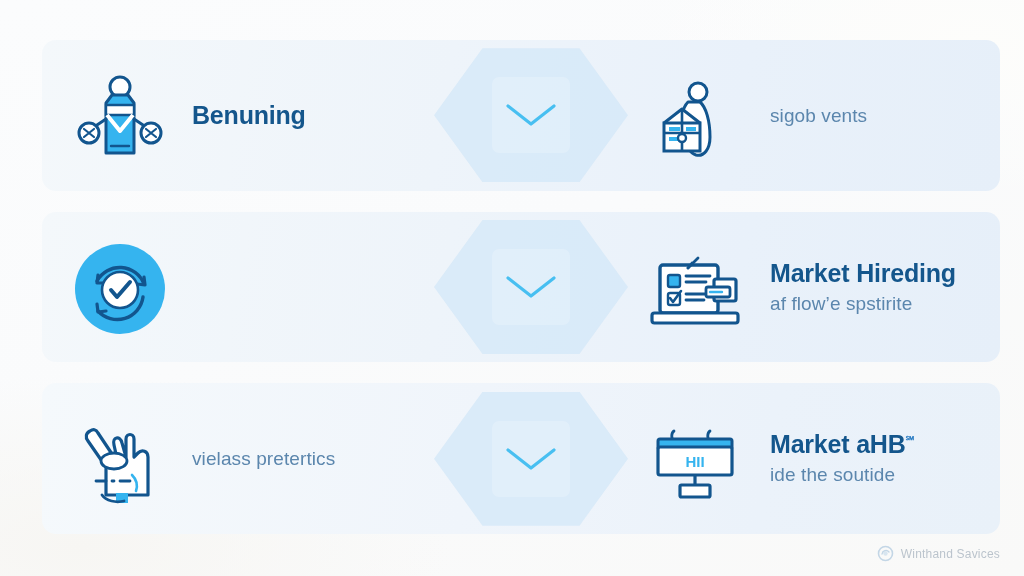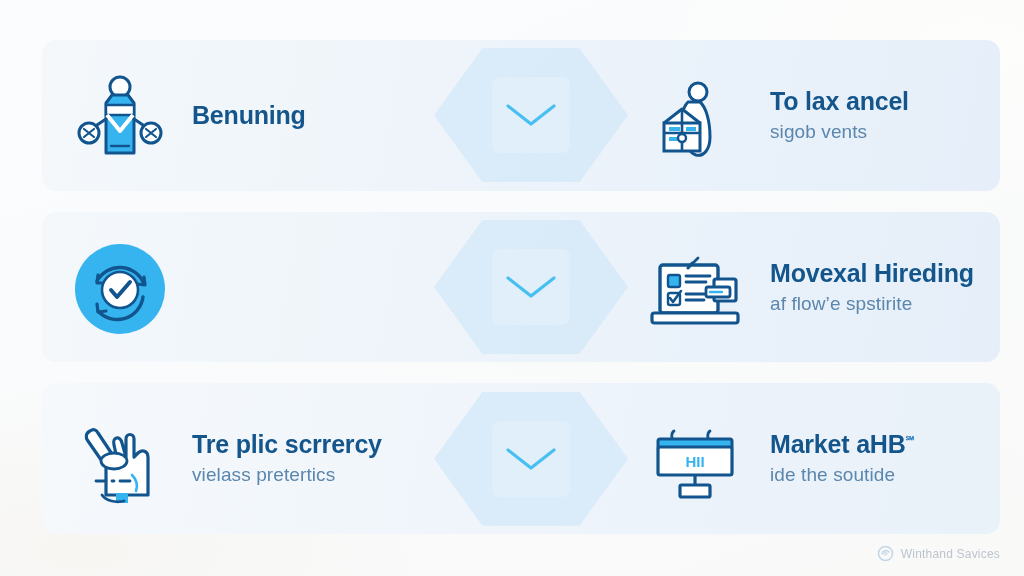--- a/index.html
+++ b/index.html
@@ -220,21 +220,20 @@
           <rect x="12" y="48" width="36" height="28" fill="#ffffff" stroke="#12558e" stroke-width="3"></rect>
           <path d="M30 34 V76" stroke="#12558e" stroke-width="2.6"></path>
           <path d="M12 58 H48" stroke="#12558e" stroke-width="2.6"></path>
           <rect x="17" y="52" width="11" height="4" fill="#35b4ef"></rect>
           <rect x="17" y="62" width="11" height="4" fill="#35b4ef"></rect>
           <rect x="34" y="52" width="10" height="4" fill="#35b4ef"></rect>
           <circle cx="30" cy="63" r="4" fill="#ffffff" stroke="#12558e" stroke-width="2.4"></circle>
         </svg>
       </div>
       <div class="text-block">
-        <div class="item-title">To lax ancel</div>
         <div class="item-sub">sigob vents</div>
       </div>
     </div>
 
   </div>
 
   <div class="row row-2">
 
     <div class="item item-left">
       <div class="icon-box">
@@ -271,42 +270,41 @@
           <path d="M38 25 H62 M38 31 H58 M38 43 H62 M38 49 H56" stroke="#12558e" stroke-width="2.8" stroke-linecap="round"></path>
           <path d="M40 17 L50 7" stroke="#12558e" stroke-width="2.8" stroke-linecap="round"></path>
           <path d="M40 17 L44 12" stroke="#12558e" stroke-width="2.8" stroke-linecap="round"></path>
           <rect x="66" y="28" width="22" height="22" rx="2" fill="#ffffff" stroke="#12558e" stroke-width="3.2"></rect>
           <rect x="58" y="36" width="24" height="10" rx="2" fill="#ffffff" stroke="#12558e" stroke-width="2.8"></rect>
           <path d="M62 41 H74" stroke="#35b4ef" stroke-width="2.4" stroke-linecap="round"></path>
           <rect x="4" y="62" width="86" height="10" rx="2.5" fill="#ffffff" stroke="#12558e" stroke-width="3.2"></rect>
         </svg>
       </div>
       <div class="text-block">
-        <div class="item-title">Movexal Hireding</div>
+        <div class="item-title">Market Hireding</div>
         <div class="item-sub">af flow’e spstirite</div>
       </div>
     </div>
 
   </div>
 
   <div class="row row-3">
 
     <div class="item item-left">
       <div class="icon-box">
         <svg width="96" height="96" viewBox="0 0 96 96" fill="none">
           <path d="M18 16 C14 18 13 22 16 26 L34 52 L34 80 L76 80 L76 42 C76 36 70 34 66 38 L62 42 L62 24 C62 18 54 18 54 24 L54 42 L50 28 C48 20 40 22 42 30 L46 48 L26 18 C24 14 21 14 18 16 Z" fill="#ffffff" stroke="#12558e" stroke-width="3.2" stroke-linejoin="round"></path>
           <ellipse cx="42" cy="46" rx="13" ry="8" fill="#ffffff" stroke="#12558e" stroke-width="2.8"></ellipse>
           <path d="M24 66 H34 M40 66 H42 M48 66 H58" stroke="#12558e" stroke-width="2.8" stroke-linecap="round"></path>
           <path d="M60 60 C64 64 66 70 64 76" fill="none" stroke="#35b4ef" stroke-width="2.6" stroke-linecap="round"></path>
           <rect x="44" y="78" width="12" height="10" fill="#35b4ef"></rect>
           <path d="M30 80 C34 86 44 88 52 86" fill="none" stroke="#12558e" stroke-width="2.8" stroke-linecap="round"></path>
         </svg>
       </div>
       <div class="text-block">
-        <div class="item-title">Tre plic scrrercy</div>
         <div class="item-sub">vielass pretertics</div>
       </div>
     </div>
 
     <div class="connector">
       <div class="hex">
         <div class="hex-inner">
           <svg class="chev" viewBox="0 0 54 26">
             <path d="M4 4 L27 22 L50 4" fill="none" stroke="#2bb6ef" stroke-width="3.2" stroke-linecap="round" stroke-linejoin="round"></path>
           </svg>

